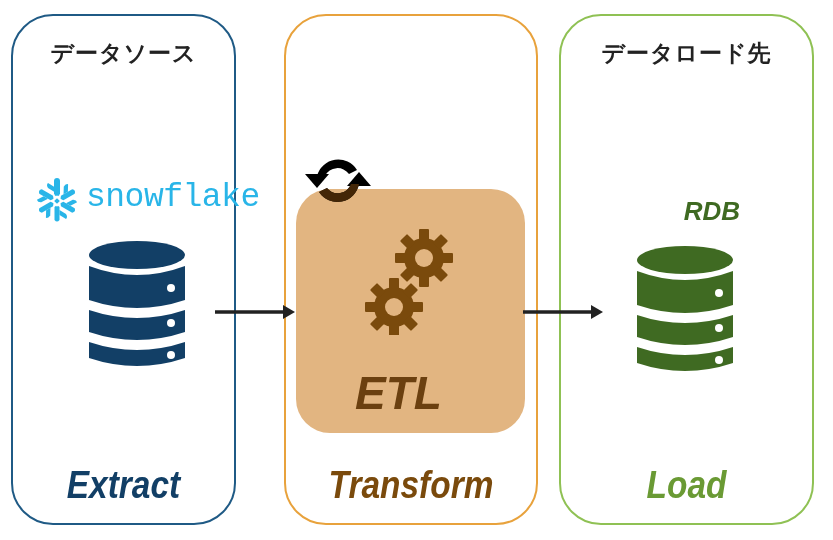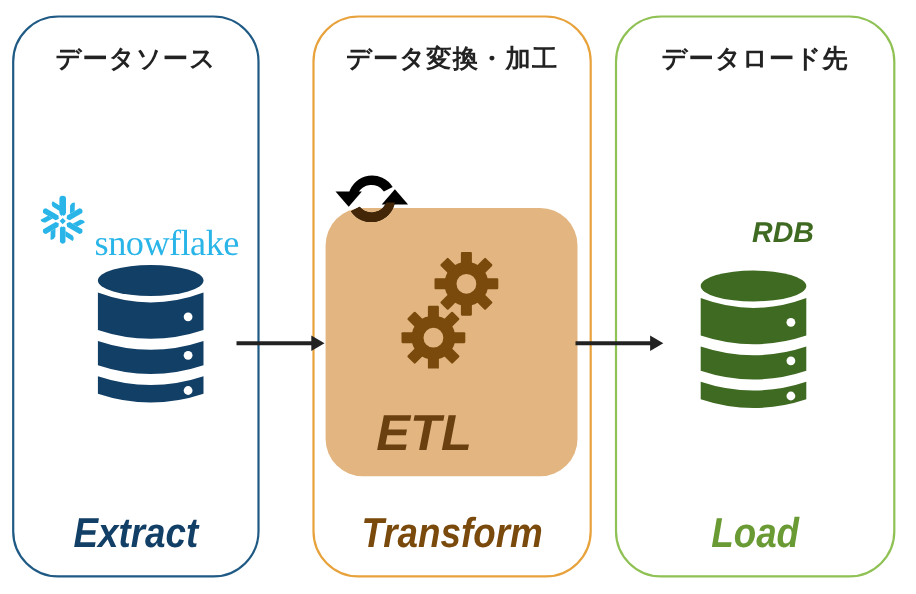--- a/index.html
+++ b/index.html
@@ -7,39 +7,38 @@
   .panel { position: absolute; top: 14px; height: 511px; border-radius: 42px; border: 2px solid; box-sizing: border-box; background: #fff; }
   .panel-extract { left: 11px; width: 225px; border-color: #1f5a85; }
   .panel-transform { left: 284px; width: 254px; border-color: #e8a23c; }
   .panel-load { left: 559px; width: 255px; border-color: #8fc154; }
   .panel-title { position: absolute; top: 22px; left: 0; right: 0; text-align: center; font-size: 23px; font-weight: bold; color: #222; letter-spacing: 1px; }
   .stage-label { position: absolute; top: 448px; left: 0; right: 0; text-align: center; font-family: "Liberation Sans", sans-serif; font-style: italic; font-weight: bold; font-size: 38px; transform: scaleX(0.88); }
   .lbl-extract { color: #123f66; }
   .lbl-transform { color: #7a4a0c; }
   .lbl-load { color: #6a9a34; }
   .snowflake { position: absolute; left: 32px; top: 176px; }
-  .snowflake-text { position: absolute; left: 86px; top: 176px; font-family: Liberation Serif, serif; font-size: 33px; color: #29b5e8; letter-spacing: -0.5px; line-height: 44px; margin-top: 24px; }
+  .snowflake-text { position: absolute; left: 86px; top: 176px; font-family: Liberation Mono, monospace; font-size: 33px; color: #29b5e8; letter-spacing: -0.5px; line-height: 44px; }
   .db { position: absolute; }
   .etl-box { position: absolute; left: 296px; top: 189px; width: 229px; height: 244px; background: #e2b581; border-radius: 34px; }
   .etl-text { position: absolute; left: 0; right: 0; top: 366px; text-align: center; font-family: "Liberation Sans", sans-serif; font-style: italic; font-weight: bold; font-size: 46px; color: #6b4010; }
   .rdb-text { position: absolute; left: 640px; width: 100px; top: 196px; text-align: right; font-family: "Liberation Sans", sans-serif; font-style: italic; font-weight: bold; font-size: 26px; color: #3f6a22; }
   .arrow { position: absolute; }
   .refresh { position: absolute; left: 303px; top: 152px; }
   .gears { position: absolute; left: 360px; top: 225px; }
 </style>
 </head>
 <body>
 
 <div class="panel panel-extract">
   <div class="panel-title">データソース</div>
   <div class="stage-label lbl-extract">Extract</div>
 </div>
 
 <div class="panel panel-transform">
-  <div class="panel-title">データ変換・加工</div>
   <div class="stage-label lbl-transform">Transform</div>
 </div>
 
 <div class="panel panel-load">
   <div class="panel-title">データロード先</div>
   <div class="stage-label lbl-load">Load</div>
 </div>
 
 <svg class="snowflake" width="50" height="50" viewBox="-25 -25 50 50">
   <g fill="#29b5e8">
@@ -104,21 +103,21 @@
   <g fill="#7a4a0c">
     <use href="#gear" transform="translate(64,33)"></use>
     <use href="#gear" transform="translate(34,82)"></use>
   </g>
   <g fill="#e2b581">
     <circle cx="64" cy="33" r="9"></circle>
     <circle cx="34" cy="82" r="9"></circle>
   </g>
 </svg>
 
-<div class="etl-text" style="left:283px; width:205px; right:auto;">ETL</div>
+<div class="etl-text" style="left:296px; width:205px; right:auto;">ETL</div>
 
 <svg class="refresh" width="70" height="58" viewBox="0 0 70 58">
   <g fill="#000">
     <path d="M14,24 A22,22 0 0 1 54,18 L46,22 A14,14 0 0 0 22,24 Z"></path>
     <polygon points="2,22 26,22 14,36"></polygon>
     <path d="M56,32 A22,22 0 0 1 16,40 L24,36 A14,14 0 0 0 48,32 Z"></path>
     <polygon points="68,34 44,34 56,20"></polygon>
   </g>
   <path d="M24,36 A14,14 0 0 0 48,32 L56,32 A22,22 0 0 1 16,40 Z" fill="#4a2a08" opacity="0.9"></path>
 </svg>

